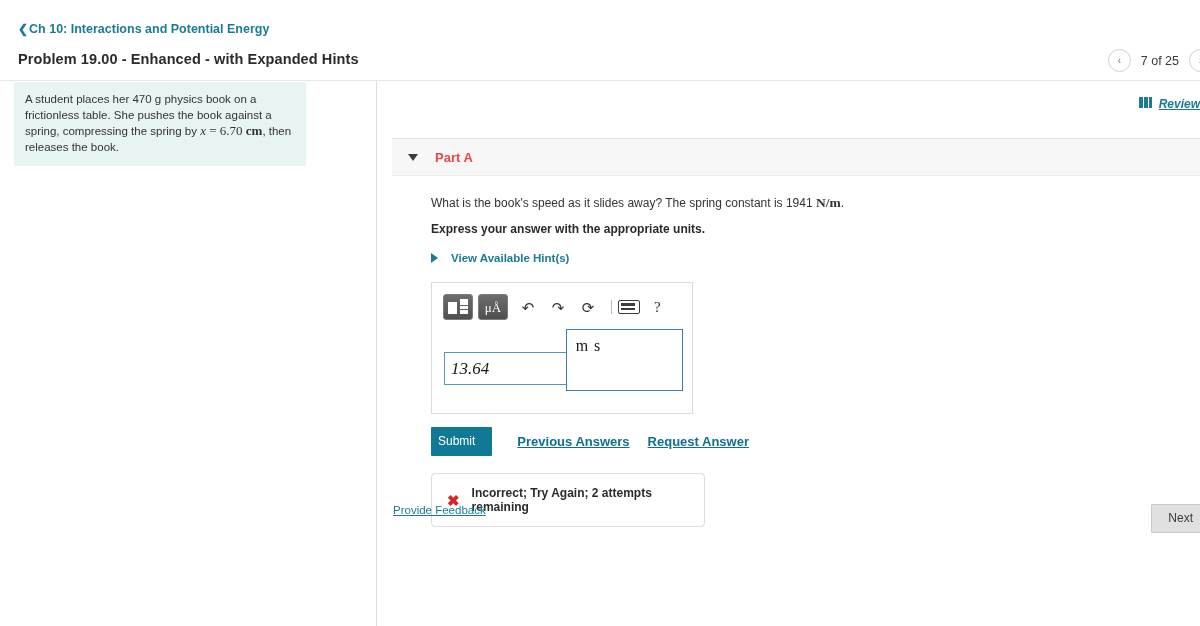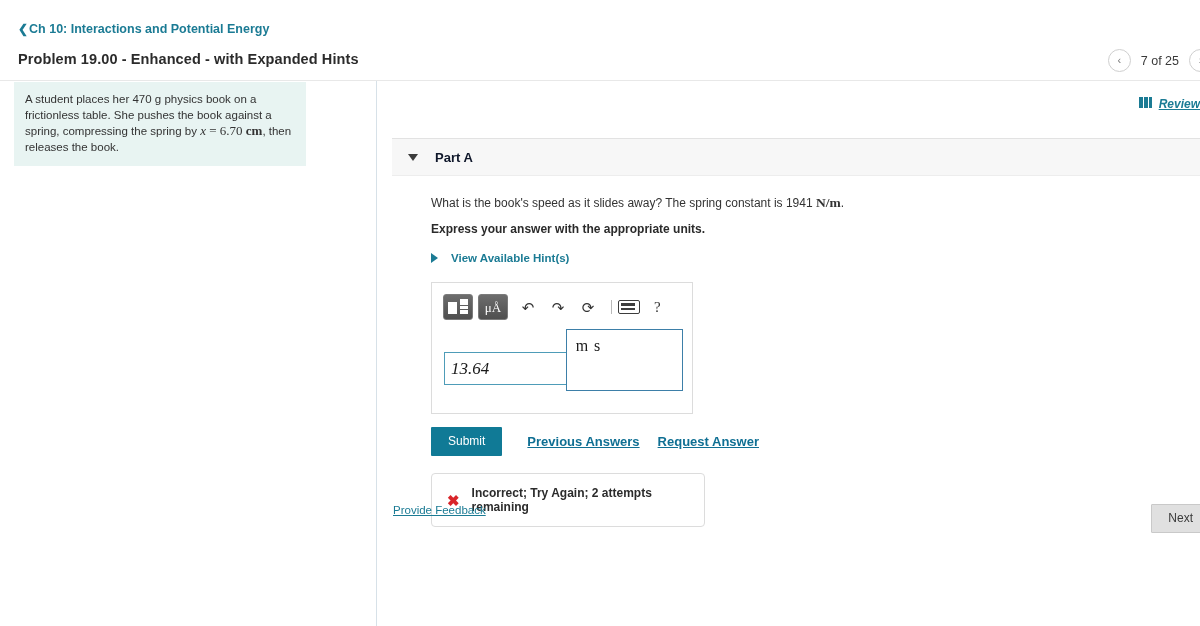--- a/index.html
+++ b/index.html
@@ -197,21 +197,21 @@
     height: 0;
     border-left: 5.5px solid transparent;
     border-right: 5.5px solid transparent;
     border-top: 7px solid #3c3c3c;
     margin-right: 17px;
     cursor: pointer;
   }
   .part-label {
     font-size: 13px;
     font-weight: bold;
-    color: #0f172a;
+    color: #ef4444;
   }
 
   .part-body {
     padding: 18px 0 0 39px;
   }
   .question-line {
     font-size: 12px;
     color: #333333;
     line-height: 17px;
   }
@@ -398,21 +398,21 @@
     display: flex;
     align-items: center;
     gap: 18px;
   }
   .submit-btn {
     background: #107a96;
     color: #ffffff;
     border: none;
     font-family: "Liberation Sans", sans-serif;
     font-size: 12px;
-    padding: 7px 17px 8px 17px;
+    padding: 7px 17px 8px 7px;
     cursor: pointer;
     border-radius: 1px;
   }
   .sub-link {
     color: #0f6f93;
     font-size: 13px;
     font-weight: bold;
     text-decoration: underline;
     cursor: pointer;
     margin-left: 7px;

